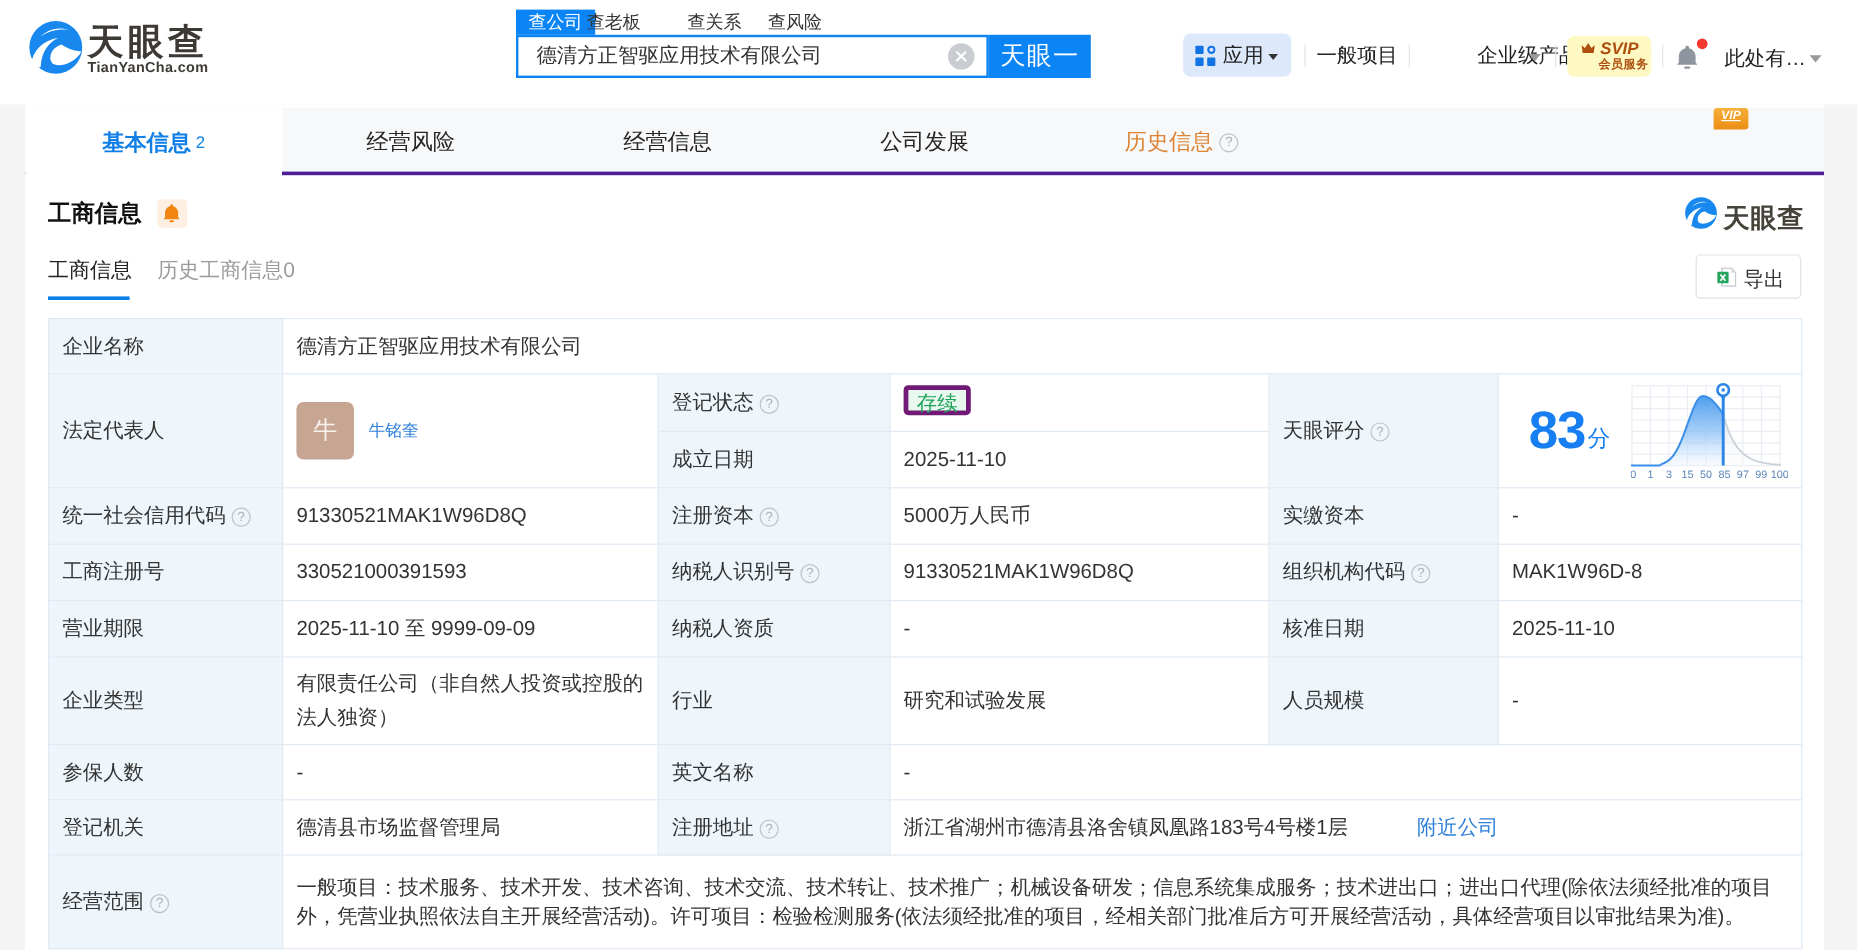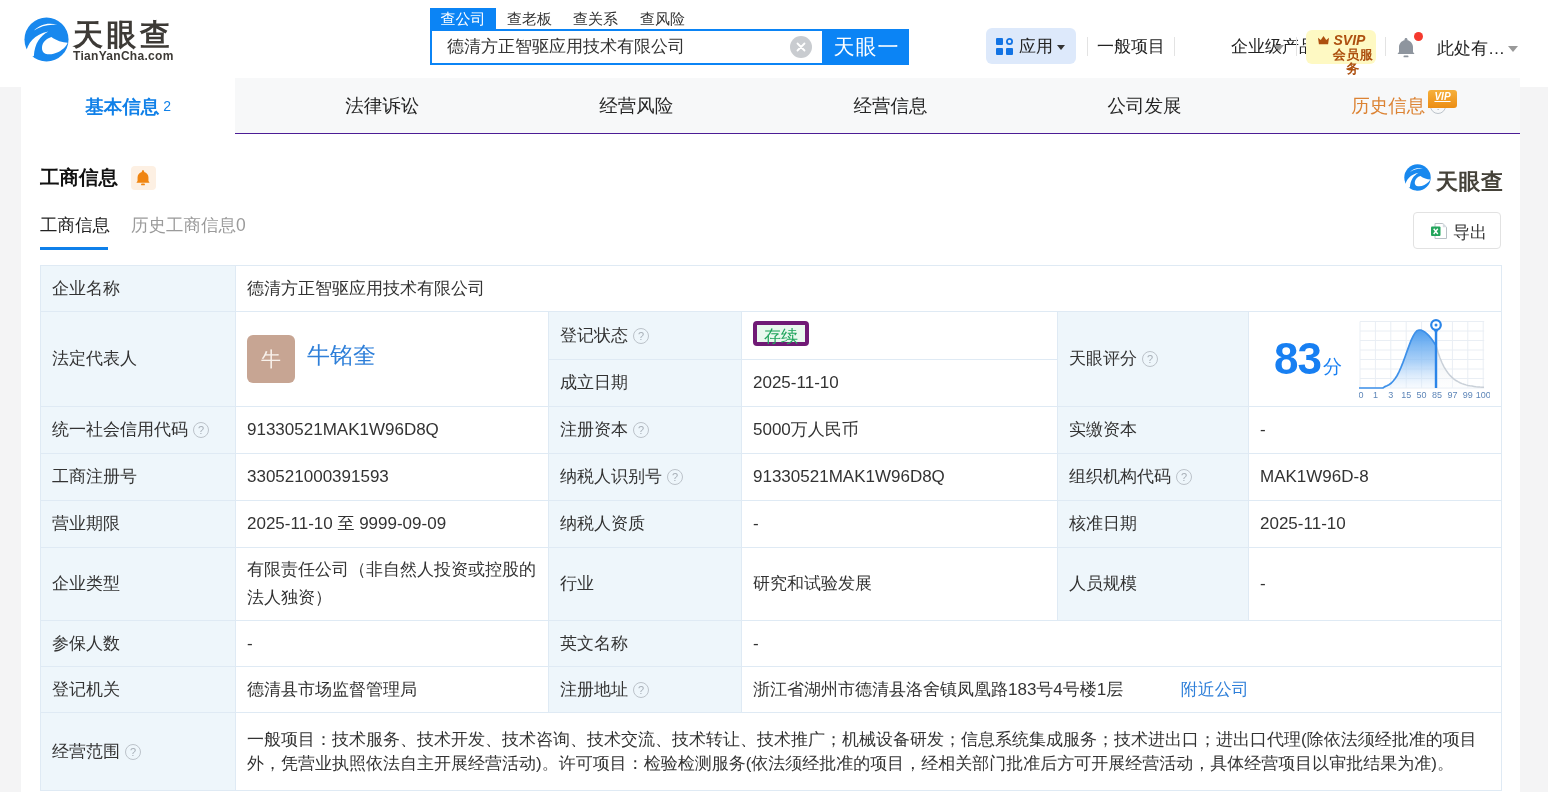--- a/index.html
+++ b/index.html
@@ -18,64 +18,64 @@
 #sclear{left:790px;top:36px;width:22px;height:22px;border-radius:50%;background:#c9ccd0;}
 #sbtn{left:824px;top:29px;width:85px;height:36px;background:#0b84f5;color:#ffffff;font-size:21px;text-align:center;line-height:36px;letter-spacing:1px;}
 #appchip{left:986px;top:28px;width:90px;height:36px;background:#dde9fb;border-radius:6px;}
 #appchip .t{position:absolute;left:33px;top:7px;font-size:17px;color:#222;}
 .caret{width:0;height:0;border-left:5px solid transparent;border-right:5px solid transparent;border-top:6px solid #333;}
 .caretg{width:0;height:0;border-left:5px solid transparent;border-right:5px solid transparent;border-top:6px solid #999;}
 .hdiv{position:absolute;top:37px;width:1px;height:19px;background:#e3e3e3;}
 .hlink{position:absolute;top:35px;font-size:17px;color:#222;}
 #svip{left:1306px;top:30px;width:70px;height:34px;background:#fef9c3;border-radius:6px;text-align:center;color:#ad500f;}
 #svip .s1{font-size:14px;font-weight:bold;font-style:italic;line-height:16px;margin-top:2px;}
-#svip .s2{font-size:13px;font-weight:bold;line-height:14px;letter-spacing:0.5px;padding-left:24px;}
+#svip .s2{font-size:10px;font-weight:bold;line-height:14px;letter-spacing:0.5px;padding-left:24px;}
 #reddot{left:1414px;top:32px;width:9px;height:9px;border-radius:50%;background:#f5392e;}
 #page{position:absolute;left:0;top:87px;width:1548px;height:705px;background:#f4f4f5;}
 #card{position:absolute;left:21px;top:87px;width:1499px;height:705px;background:#fff;}
-#tabbar{position:absolute;left:21px;top:78px;width:1499px;height:56px;background:#f7f8f9;border-bottom:1px solid #4c1d95;display:flex;gap:40px;}
+#tabbar{position:absolute;left:21px;top:90px;width:1499px;height:56px;background:#f7f8f9;border-bottom:3px solid #4c1d95;display:flex;}
 .tab{width:214.14px;height:56px;line-height:56px;text-align:center;font-size:18.5px;color:#252525;position:relative;}
 .tab.on{background:#fff;color:#1080e8;font-weight:bold;height:57px;}
 .tab.on sup{font-size:14px;font-weight:normal;margin-left:4px;vertical-align:2px;}
 .tab.hist{color:#dc8334;}
 #vipbadge{left:1428px;top:90px;width:29px;height:18px;background:linear-gradient(180deg,#f6b03c,#ec8d13);border-radius:3px 3px 3px 0;color:#fff;font-size:10px;font-weight:bold;font-style:italic;text-align:center;line-height:13px;text-decoration:underline;}
 #secTitle{left:40px;top:164px;font-size:19.5px;font-weight:bold;color:#111;}
 #bellchip{left:131px;top:166px;width:25px;height:24px;background:#fdf0e3;border-radius:4px;}
 #minilogoTxt{left:1436px;top:167px;font-size:22px;font-weight:bold;color:#454239;letter-spacing:0.5px;}
 #sub1{left:40px;top:213px;font-size:17.5px;color:#222;}
 #sub1u{left:40px;top:247px;width:68px;height:3px;background:#0e80ea;}
 #sub2{left:131px;top:213px;font-size:17.5px;color:#9b9b9b;}
 #exportBtn{left:1413px;top:212px;width:88px;height:37px;border:1px solid #e2e2e2;border-radius:4px;}
 #exportBtn span{position:absolute;left:39px;top:8px;font-size:17px;color:#333;}
 table{position:absolute;left:40px;top:265px;width:1461px;border-collapse:collapse;table-layout:fixed;}
 td{border:1px solid #dfeaf4;font-size:17px;color:#333;padding:0 10px 0 11px;vertical-align:middle;line-height:28px;}
 td.l{background:#eef6fb;}
 .qm{display:inline-block;width:16px;height:16px;border:1px solid #bcc3ca;border-radius:50%;color:#a8b0b8;font-size:11px;line-height:14px;text-align:center;margin-left:5px;vertical-align:1px;font-style:normal;font-weight:normal;}
 a{color:#2e7fd9;text-decoration:none;margin-left:48px;}
 .tag{display:inline-block;height:25px;line-height:23px;padding:0 7px;background:#e9f8ee;border:4px solid #701a75;color:#20a45c;border-radius:4px;font-size:17px;}
 #avatar{display:inline-block;width:48px;height:48px;background:#c7a593;border-radius:6px;color:#f9f2ec;font-size:20px;line-height:48px;text-align:center;vertical-align:middle;}
-#avname{margin-left:12px;font-size:23px;}
+#avname{margin-left:12px;font-size:14px;}
 .score{display:flex;align-items:center;padding-left:25px;}
 .s83{font-size:44px;font-weight:bold;color:#177ff2;letter-spacing:-1px;}
 .sfen{font-size:19px;color:#177ff2;margin:16px 0 0 2px;}
 </style>
 </head>
 <body>
 <div id="hdr">
   <svg class="abs" style="left:24px;top:17px" width="45" height="45" viewBox="0 0 48 48">
     <circle cx="24" cy="24" r="23.5" fill="#1888ee"></circle>
     <path d="M10.5,14.5 C17,7.5 27,5.5 35.5,8.5 C27,7.2 17.5,9.5 10.5,14.5 Z" fill="#fff"></path>
     <path d="M2,39 C3.5,28 11,18.5 26,15.5 C17,20.5 11.5,28 10.5,41.5 C7.5,43 4,41.5 2,39 Z" fill="#fff"></path>
     <path d="M46.5,27.5 C41.5,27.3 34,25.2 29.2,21.4 C24,22.9 19.8,26.7 19.2,32 C18.8,35.5 20.3,38.2 22.8,39.2 C30,41.2 38.5,37.7 44,31.7 C45.5,30 46.2,28.8 46.5,27.5 Z" fill="#fff"></path>
     <path d="M19,47.2 C27,50 36.5,48 42.5,41.5 C39,49.5 27.5,52.5 18,48 Z" fill="#fff"></path>
   </svg>
   <div class="abs" id="logoTxt">天眼查</div>
   <div class="abs" id="logoEn">TianYanCha.com</div>
   <div class="stab" id="stab1">查公司</div>
-  <div class="stab" style="left:507px">查老板</div>
+  <div class="stab" style="left:489px">查老板</div>
   <div class="stab" style="left:573px">查关系</div>
   <div class="stab" style="left:640px">查风险</div>
   <div class="abs" id="sbox">德清方正智驱应用技术有限公司</div>
   <div class="abs" id="sclear"><svg width="22" height="22" viewBox="0 0 22 22">
         <path d="M7.5,7.5 L14.5,14.5 M14.5,7.5 L7.5,14.5" stroke="#fff" stroke-width="1.8" stroke-linecap="round"></path>
       </svg></div>
   <div class="abs" id="sbtn">天眼一下</div>
   <div class="abs" id="appchip">
     <svg class="abs" style="left:10px;top:10px" width="17" height="17" viewBox="0 0 17 17">
         <rect x="0" y="0" width="7" height="7" rx="1" fill="#1273e4"></rect>
@@ -104,21 +104,20 @@
       <rect x="6.5" y="17.5" width="5" height="1.8" rx="0.9" fill="#8e959e"></rect>
     </svg>
   <div class="abs" id="reddot"></div>
   <div class="hlink" style="left:1437px;top:37px">此处有…</div>
   <div class="caretg abs" style="left:1508px;top:46px"></div>
 </div>
 <div id="page"></div>
 <div id="card"></div>
 <div id="tabbar">
     <div class="tab on">基本信息<sup>2</sup></div>
-    <div class="tab">法律诉讼</div>
     <div class="tab">经营风险</div>
     <div class="tab">经营信息</div>
     <div class="tab">公司发展</div>
     <div class="tab hist">历史信息<span class="qm" style="vertical-align:2px">?</span></div>
 </div>
 <div class="abs" id="vipbadge">VIP</div>
 <div class="abs" id="secTitle">工商信息</div>
 <div class="abs" id="bellchip">
     <svg class="abs" style="left:5px;top:4px" width="14" height="16" viewBox="0 0 18 20">
       <path d="M9,0 C9.8,0 10.5,0.6 10.5,1.5 L10.5,2.2 C13.7,2.9 16,5.7 16,9 L16,14 L17.5,16 L0.5,16 L2,14 L2,9 C2,5.7 4.3,2.9 7.5,2.2 L7.5,1.5 C7.5,0.6 8.2,0 9,0 Z" fill="#f08511"></path>

